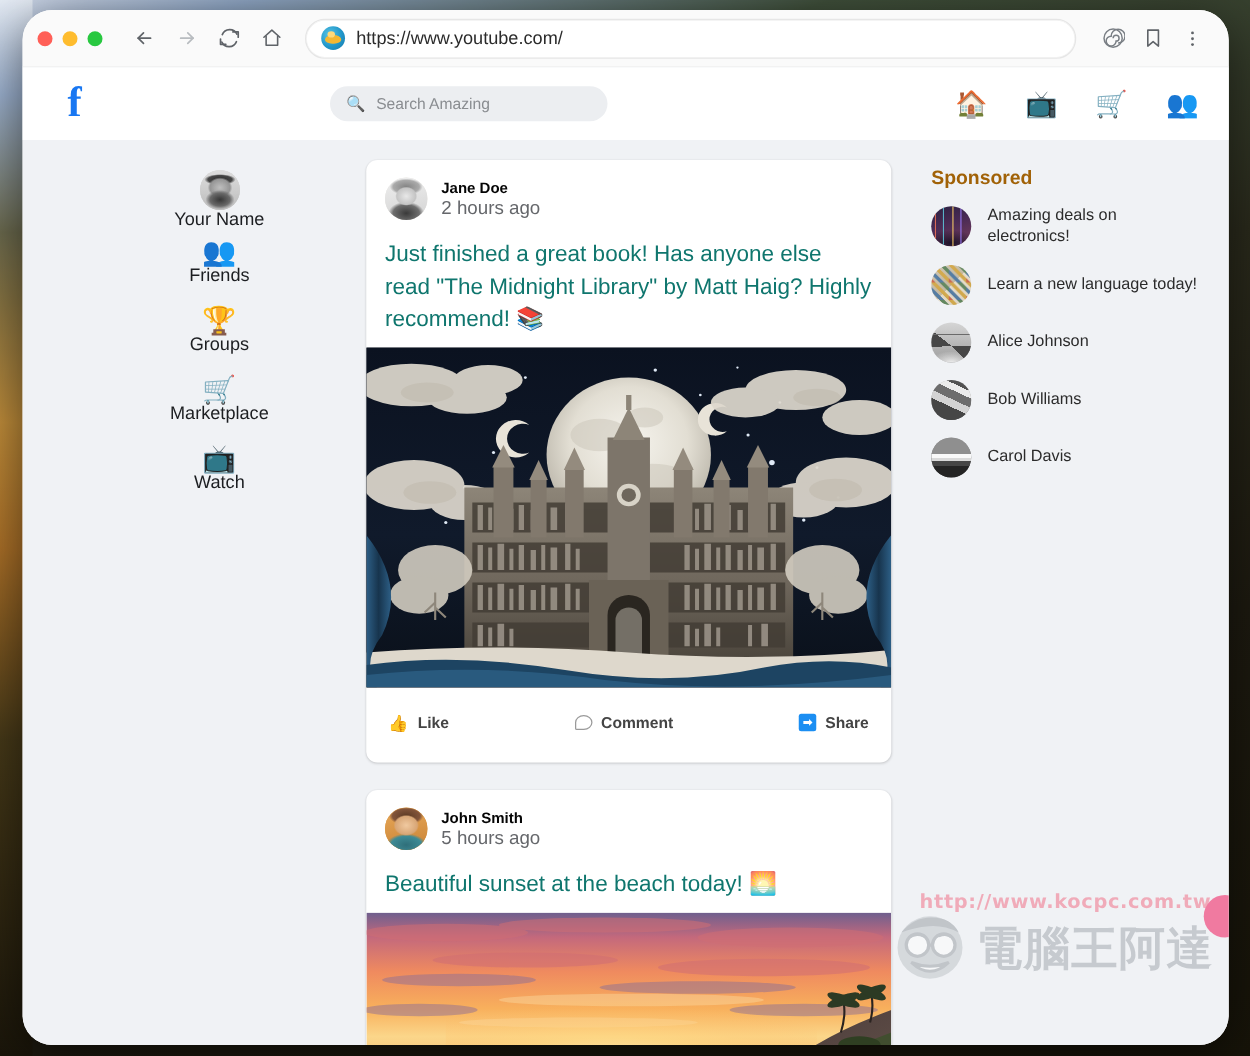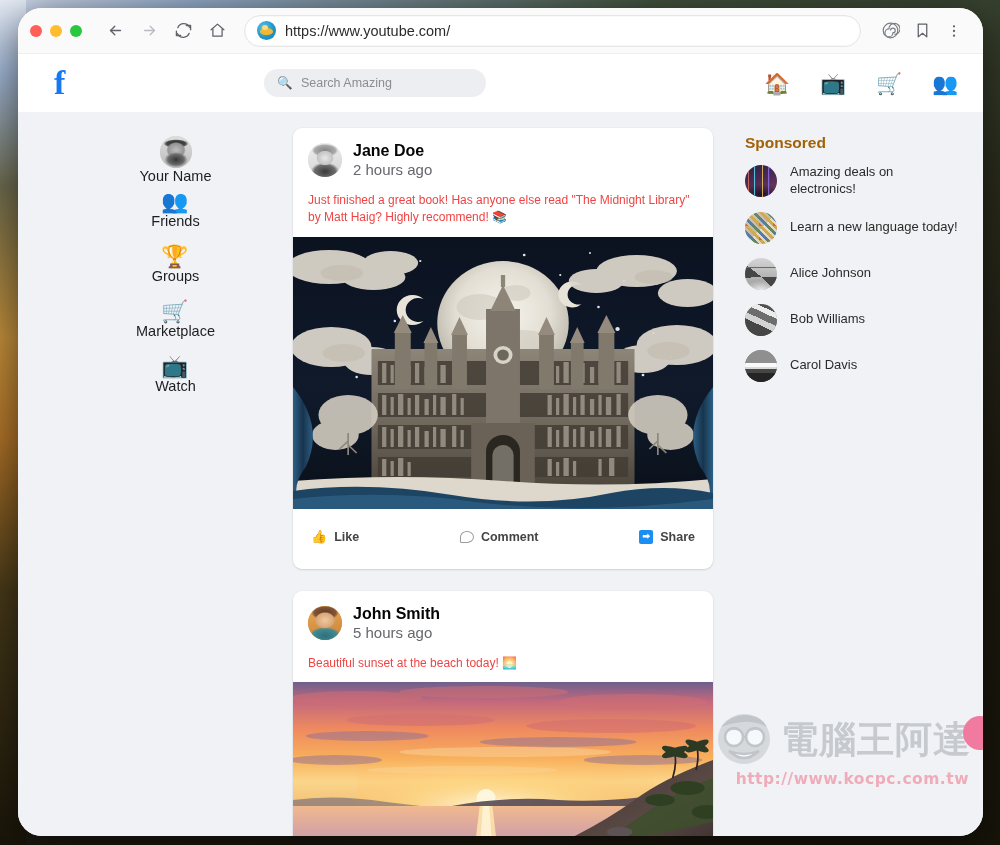--- a/index.html
+++ b/index.html
@@ -196,24 +196,24 @@
   .av-john { background: #d9963f; }
   .av-john::before {
     content: ""; position: absolute; inset: 0;
     background:
       radial-gradient(ellipse 34% 28% at 50% 42%, #f0c9a0 0%, #d8a676 76%, transparent 88%),
       radial-gradient(ellipse 46% 24% at 50% 20%, #5d3b24 0%, #82543a 70%, transparent 88%),
       radial-gradient(ellipse 60% 34% at 50% 88%, #2f6f7a 0%, #3e8b95 60%, transparent 78%),
       linear-gradient(170deg, #e8a95a 0%, #c98234 100%);
   }
   .post-meta { display: flex; flex-direction: column; gap: 1px; }
-  .post-author { font-size: 16px; font-weight: bold; color: #050505; }
+  .post-author { font-size: 12px; font-weight: bold; color: #050505; }
   .post-time { font-size: 15px; color: #65676b; }
   .post-text {
-    font-size: 12px; color: #ef4444; line-height: 1.45;
+    font-size: 18px; color: #0f766e; line-height: 1.45;
     padding: 8px 15px 10px;
   }
 
   
   .post-img { width: 100%; position: relative; overflow: hidden; display: block; }
   .img-library { height: 272px; background: #0d1420; }
   .img-sunset { height: 195px; }
 
   .post-actions {
     display: flex; align-items: center;
@@ -802,34 +802,34 @@
           <div class="rs-item">
             <div class="rs-thumb th-contact th-carol"></div>
             <div class="rs-text">Carol Davis</div>
           </div>
         </div>
 
       </div>
     </div>
 
     <div id="watermark">
+      <div id="wm-url">http://www.kocpc.com.tw</div>
       <div id="wm-row">
         <div id="wm-face">
           <svg width="62" height="58" viewBox="0 0 62 58">
             <ellipse cx="31" cy="28" rx="26" ry="25" fill="#b9bec3"></ellipse>
             <path d="M8 16 q 10 -12 24 -12 q 16 0 22 12 q -12 -6 -24 -5 q -12 1 -22 5z" fill="#8f959b"></path>
             <circle cx="21" cy="26" r="9" fill="#ffffff" stroke="#8f959b" stroke-width="2.6"></circle>
             <circle cx="42" cy="26" r="9" fill="#ffffff" stroke="#8f959b" stroke-width="2.6"></circle>
             <line x1="30" y1="26" x2="33" y2="26" stroke="#8f959b" stroke-width="2.6"></line>
             <path d="M16 40 q 15 14 30 0 q -15 6 -30 0z" fill="#ffffff" stroke="#8f959b" stroke-width="2.4"></path>
             <path d="M14 20 q 6 -4 12 -1" stroke="#8f959b" stroke-width="2" fill="none"></path>
             <path d="M38 19 q 6 -3 11 1" stroke="#8f959b" stroke-width="2" fill="none"></path>
           </svg>
         </div>
         <div id="wm-text">電腦王阿達</div>
       </div>
-      <div id="wm-url">http://www.kocpc.com.tw</div>
     </div>
 
     <div id="pink-badge"></div>
 
   </div>
 </div>
 
 </body></html>

